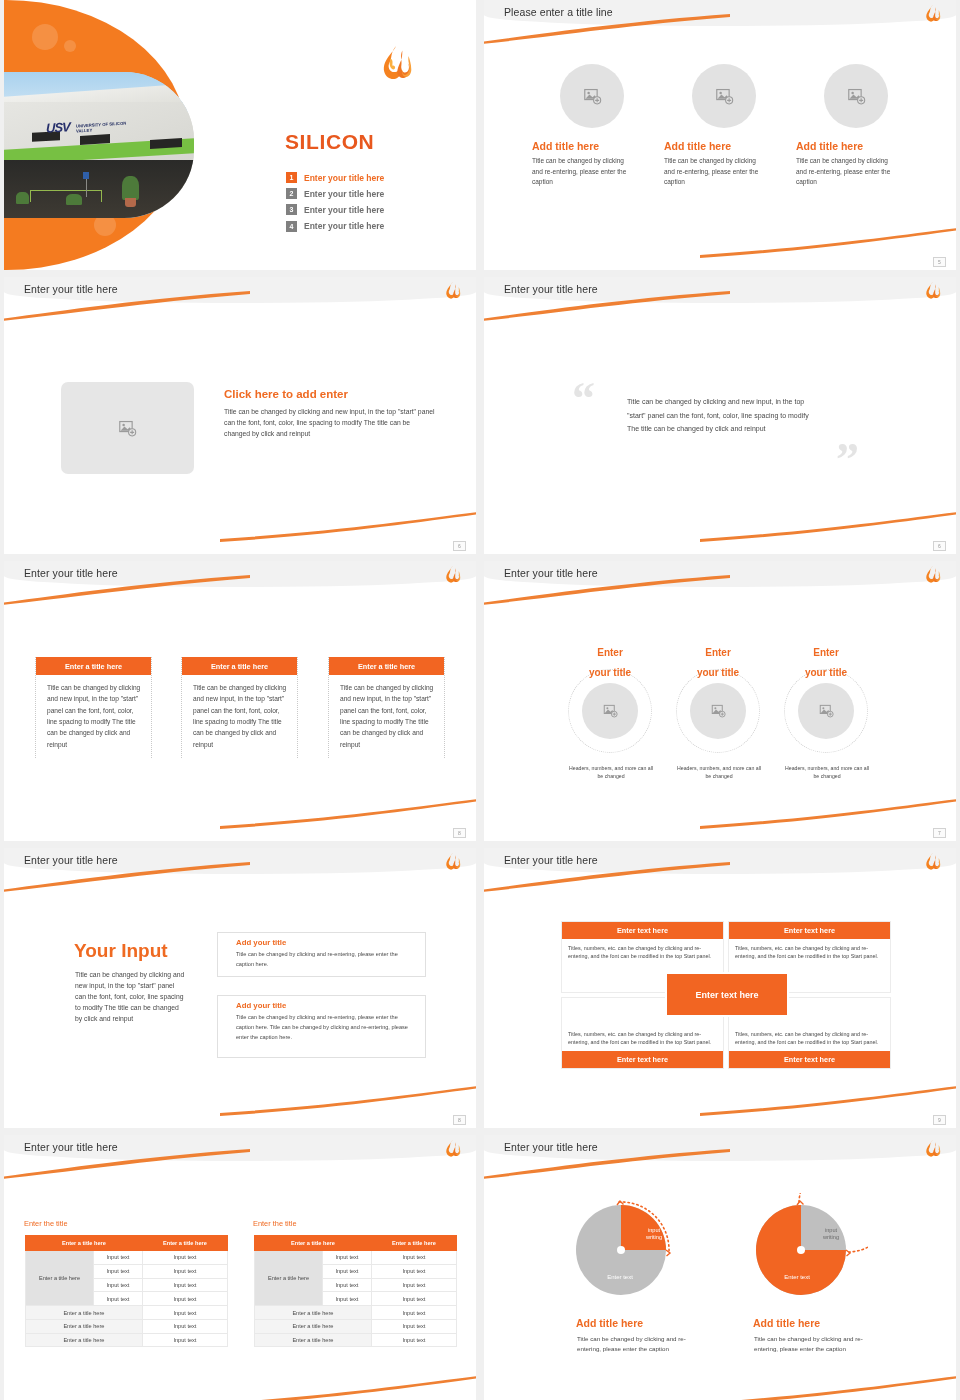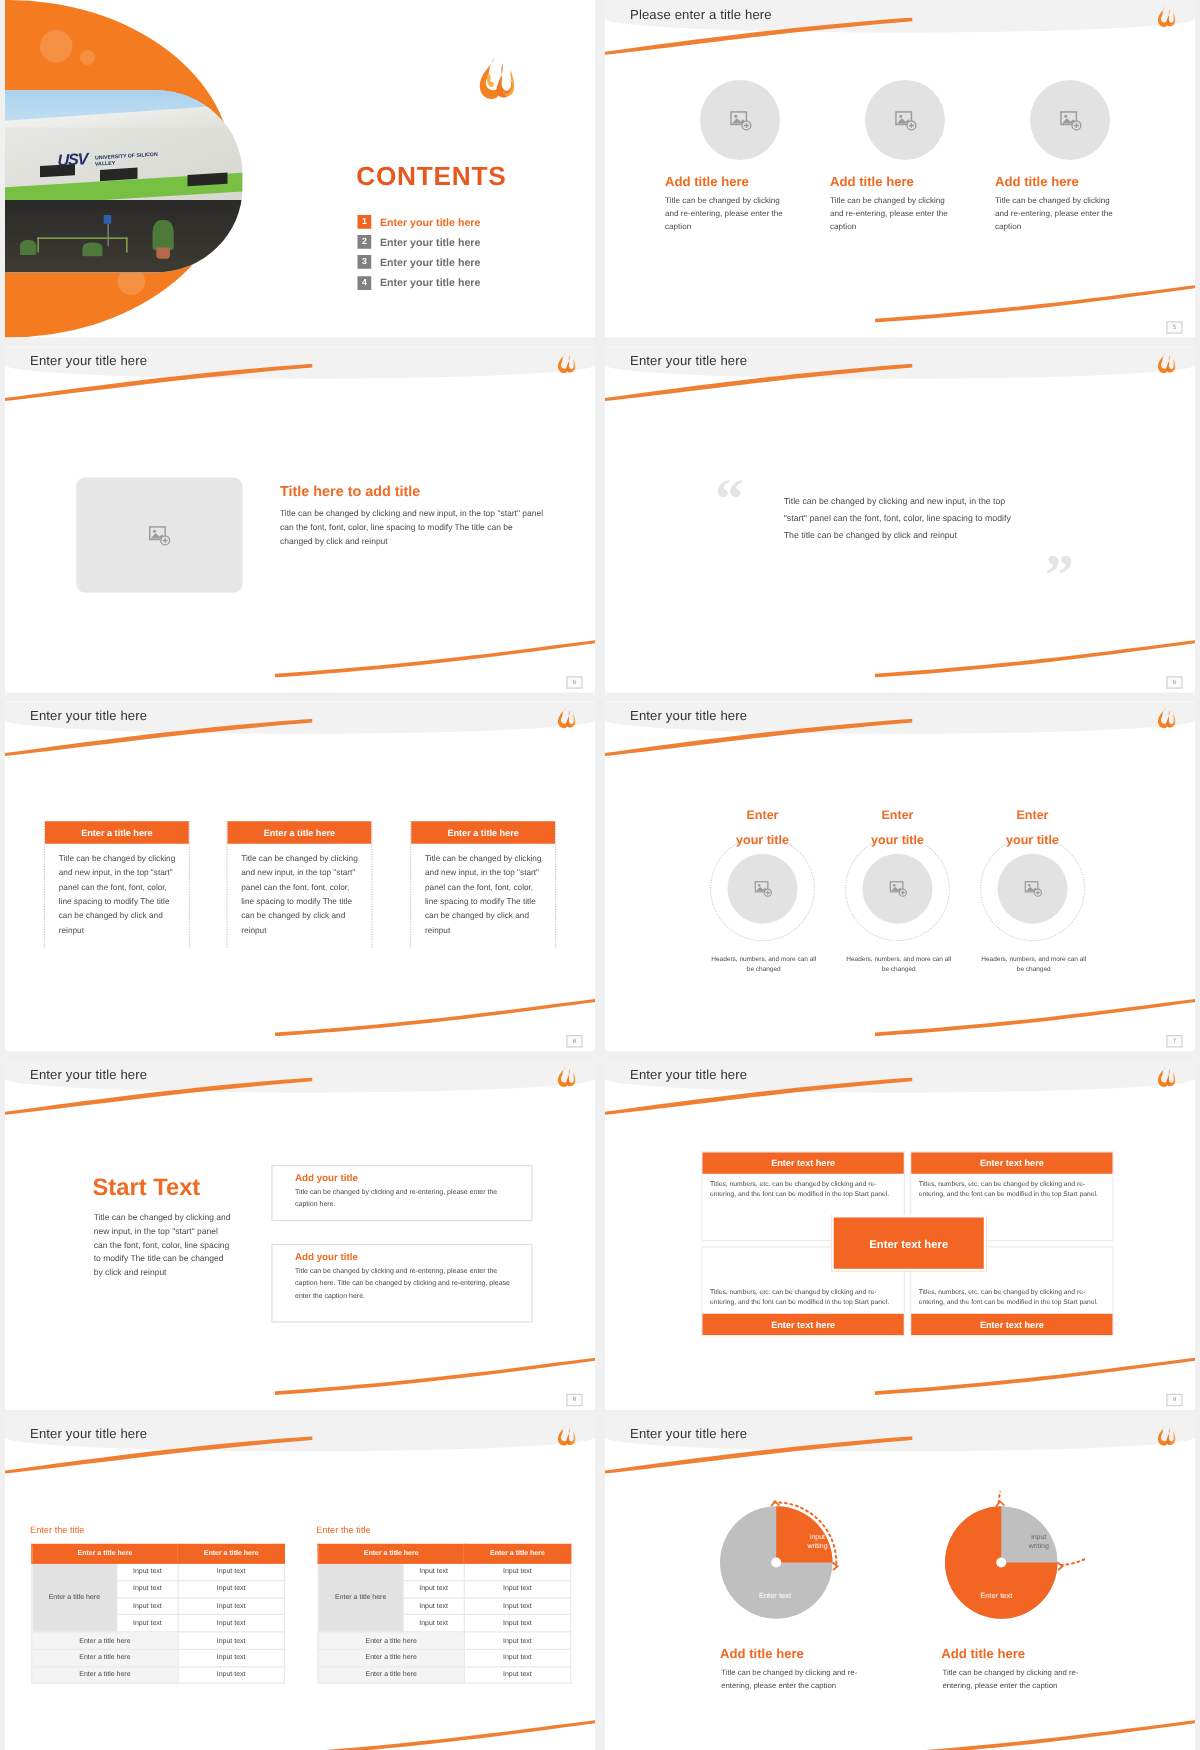--- a/index.html
+++ b/index.html
@@ -178,21 +178,21 @@
       <div class="ph-plant" style="left:62px;top:122px;width:16px;height:11px"></div>
     </div>
 
     <svg class="flame" style="right:62px;top:44px;width:36px;height:40px" viewBox="0 0 40 44">
       <path d="M20 2 C13 11 16 15 13 20 C10 25 13 31 18 31 C22 31 24 28 23 25 C26 28 26 34 22 37 C17 41 9 38 7 31 C5 24 9 17 13 12 C16 8 19 5 20 2Z" fill="#f58220"></path>
       <path d="M27 7 C24 14 27 18 26 23 C25 28 28 33 32 31 C35 29 35 24 33 21 C36 24 37 31 33 35 C29 39 24 38 22 34 C20 29 24 22 26 17 C27 13 27 10 27 7Z" fill="#ef7622"></path>
       <path d="M34 13 C33 19 35 22 35 26 C35 31 32 35 29 34 C27 33 27 30 28 28 C26 31 27 35 30 36 C34 37 37 33 37 28 C37 22 35 17 34 13Z" fill="#f9a03a"></path>
       <path d="M14 16 C12 21 13 25 15 27 C17 29 19 28 19 26 C19 24 17 23 16 24 C16 21 17 18 14 16Z" fill="#fbb040"></path>
     </svg>
 
-    <div class="cover-title">CONTENTS</div>
+    <div class="cover-title">SILICON</div>
 
     <div class="toc">
       <div class="toc-row active">
         <span class="toc-num">1</span>
         <span class="toc-txt">Enter your title here</span>
       </div>
       <div class="toc-row">
         <span class="toc-num">2</span>
         <span class="toc-txt">Enter your title here</span>
       </div>
@@ -202,21 +202,21 @@
       </div>
       <div class="toc-row">
         <span class="toc-num">4</span>
         <span class="toc-txt">Enter your title here</span>
       </div>
     </div>
   </div>
 
   <div class="slide">
     <div class="hdr"></div>
-    <div class="hdr-title">Please enter a title here</div>
+    <div class="hdr-title">Please enter a title line</div>
     <svg class="flame" viewBox="0 0 40 44">
       <path d="M20 2 C13 11 16 15 13 20 C10 25 13 31 18 31 C22 31 24 28 23 25 C26 28 26 34 22 37 C17 41 9 38 7 31 C5 24 9 17 13 12 C16 8 19 5 20 2Z" fill="#f58220"></path>
       <path d="M27 7 C24 14 27 18 26 23 C25 28 28 33 32 31 C35 29 35 24 33 21 C36 24 37 31 33 35 C29 39 24 38 22 34 C20 29 24 22 26 17 C27 13 27 10 27 7Z" fill="#ef7622"></path>
       <path d="M34 13 C33 19 35 22 35 26 C35 31 32 35 29 34 C27 33 27 30 28 28 C26 31 27 35 30 36 C34 37 37 33 37 28 C37 22 35 17 34 13Z" fill="#f9a03a"></path>
     </svg>
     <svg class="swoosh-tl" viewBox="0 0 250 30" preserveAspectRatio="none">
       <path d="M0 28 C60 20 140 8 250 0 L250 3 C140 12 60 24 2 30 Z" fill="#ef8033"></path>
     </svg>
     <svg class="swoosh-br" viewBox="0 0 260 30" preserveAspectRatio="none">
       <path d="M260 2 C200 10 120 22 0 30 L0 27 C120 19 200 7 258 0 Z" fill="#ef8033"></path>
@@ -281,21 +281,21 @@
 
     <div class="rect-ph" style="position:absolute;left:57px;top:105px;width:133px;height:92px">
       <svg class="big-ic" viewBox="0 0 24 22">
         <rect x="2" y="2" width="16" height="13" fill="none" stroke="#9b9b9b" stroke-width="1.5"></rect>
         <circle cx="7" cy="6.5" r="1.6" fill="#9b9b9b"></circle>
         <path d="M3 14 L8 8.5 L12 12 L15 9.5 L17 14 Z" fill="#9b9b9b"></path>
         <circle cx="18" cy="16" r="4.6" fill="#e6e6e6" stroke="#9b9b9b" stroke-width="1.4"></circle>
         <path d="M18 13.4 V18.6 M15.4 16 H20.6" stroke="#9b9b9b" stroke-width="1.4"></path>
       </svg>
     </div>
-    <div class="ttl-orange" style="position:absolute;left:220px;top:111px;font-size:11.5px">Title here to add title</div>
+    <div class="ttl-orange" style="position:absolute;left:220px;top:111px;font-size:11.5px">Click here to add enter</div>
     <div class="body-txt" style="position:absolute;left:220px;top:129px;width:212px;font-size:6.8px">Title can be changed by clicking and new input, in the top "start" panel can the font, font, color, line spacing to modify The title can be changed by click and reinput</div>
     <div class="pagenum">6</div>
   </div>
 
   <div class="slide">
     <div class="hdr"></div>
     <div class="hdr-title">Enter your title here</div>
     <svg class="flame" viewBox="0 0 40 44">
       <path d="M20 2 C13 11 16 15 13 20 C10 25 13 31 18 31 C22 31 24 28 23 25 C26 28 26 34 22 37 C17 41 9 38 7 31 C5 24 9 17 13 12 C16 8 19 5 20 2Z" fill="#f58220"></path>
       <path d="M27 7 C24 14 27 18 26 23 C25 28 28 33 32 31 C35 29 35 24 33 21 C36 24 37 31 33 35 C29 39 24 38 22 34 C20 29 24 22 26 17 C27 13 27 10 27 7Z" fill="#ef7622"></path>
@@ -417,21 +417,21 @@
       <path d="M27 7 C24 14 27 18 26 23 C25 28 28 33 32 31 C35 29 35 24 33 21 C36 24 37 31 33 35 C29 39 24 38 22 34 C20 29 24 22 26 17 C27 13 27 10 27 7Z" fill="#ef7622"></path>
       <path d="M34 13 C33 19 35 22 35 26 C35 31 32 35 29 34 C27 33 27 30 28 28 C26 31 27 35 30 36 C34 37 37 33 37 28 C37 22 35 17 34 13Z" fill="#f9a03a"></path>
     </svg>
     <svg class="swoosh-tl" viewBox="0 0 250 30" preserveAspectRatio="none">
       <path d="M0 28 C60 20 140 8 250 0 L250 3 C140 12 60 24 2 30 Z" fill="#ef8033"></path>
     </svg>
     <svg class="swoosh-br" viewBox="0 0 260 30" preserveAspectRatio="none">
       <path d="M260 2 C200 10 120 22 0 30 L0 27 C120 19 200 7 258 0 Z" fill="#ef8033"></path>
     </svg>
 
-    <div class="ttl-orange" style="position:absolute;left:70px;top:92px;font-size:19px">Start Text</div>
+    <div class="ttl-orange" style="position:absolute;left:70px;top:92px;font-size:19px">Your Input</div>
     <div class="body-txt" style="position:absolute;left:71px;top:121px;width:112px;font-size:6.8px">Title can be changed by clicking and new input, in the top "start" panel can the font, font, color, line spacing to modify The title can be changed by click and reinput</div>
 
     <div class="s7-box" style="left:213px;top:84px;width:209px;height:45px">
       <div class="ttl-orange" style="font-size:7.8px;padding:5px 0 0 18px">Add your title</div>
       <div class="body-txt" style="font-size:5.6px;padding:3px 10px 0 18px;line-height:1.75">Title can be changed by clicking and re-entering, please enter the caption here.</div>
     </div>
     <div class="s7-box" style="left:213px;top:147px;width:209px;height:63px">
       <div class="ttl-orange" style="font-size:7.8px;padding:5px 0 0 18px">Add your title</div>
       <div class="body-txt" style="font-size:5.6px;padding:3px 10px 0 18px;line-height:1.75">Title can be changed by clicking and re-entering, please enter the caption here. Title can be changed by clicking and re-entering, please enter the caption here.</div>
     </div>

